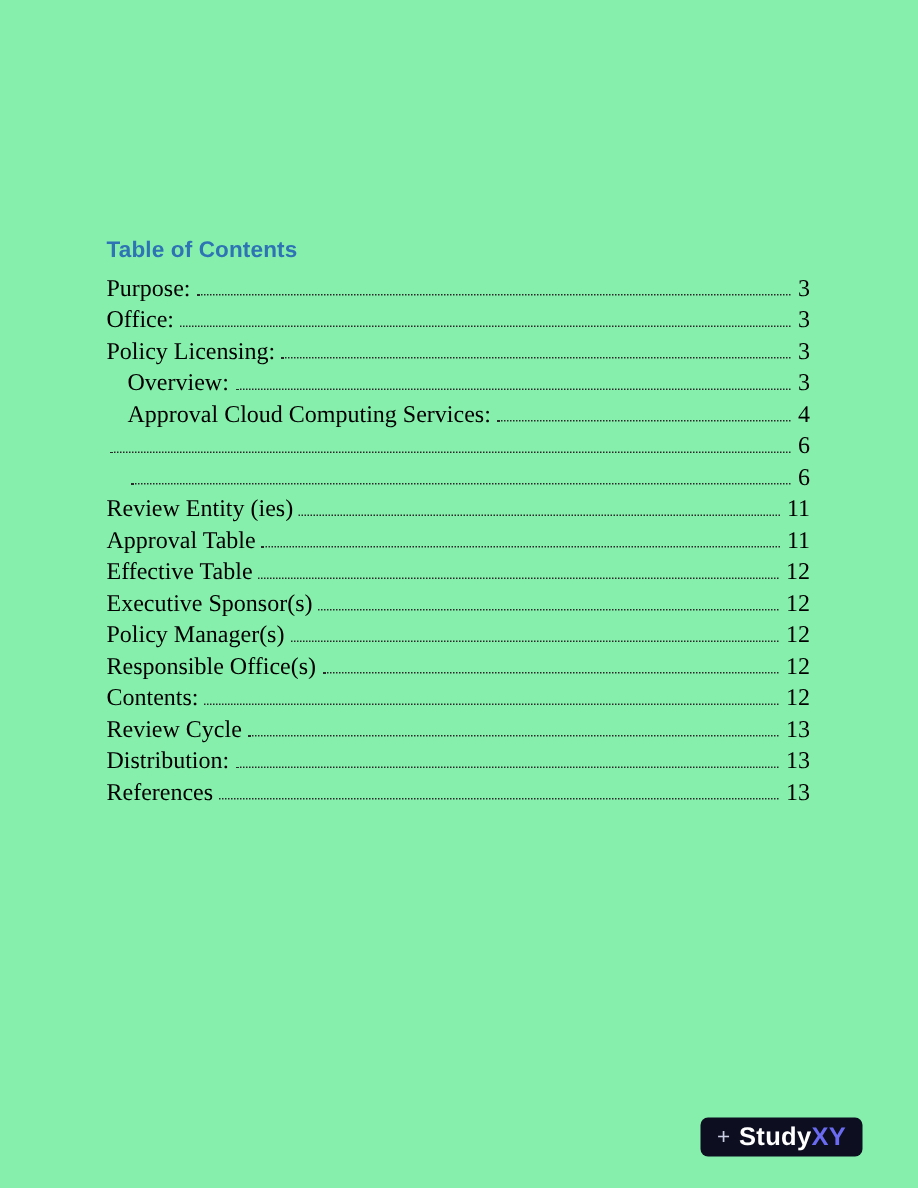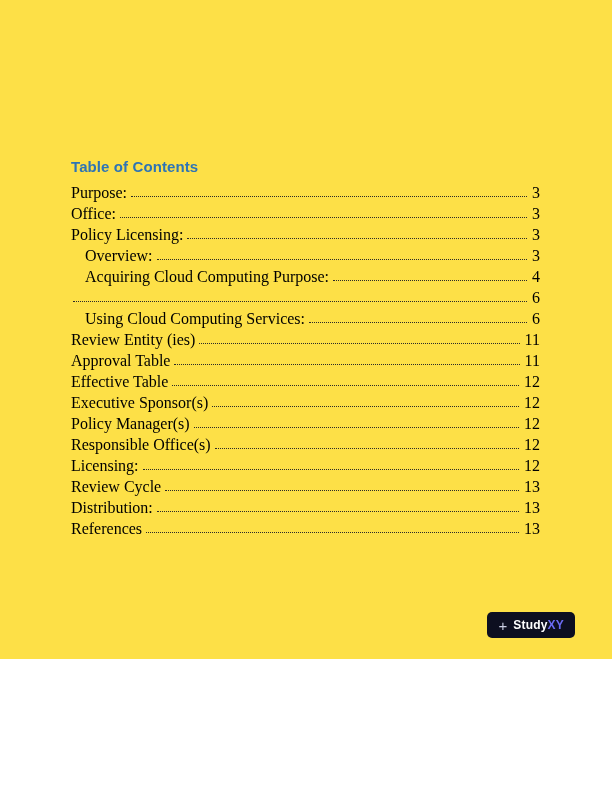--- a/index.html
+++ b/index.html
@@ -3,22 +3,22 @@
 <meta charset="utf-8">
 <style>
   html, body {
     margin: 0;
     padding: 0;
     background: #ffffff;
   }
   .page {
     position: relative;
     width: 612px;
-    height: 659px;
-    background: #fde047;
+    height: 792px;
+    background: #86efac;
     overflow: hidden;
     font-family: "Liberation Serif", serif;
     color: #000000;
   }
   .content {
     position: absolute;
     left: 71px;
     right: 72px;
     top: 158px;
   }
@@ -79,21 +79,21 @@
     font-family: "Liberation Sans", sans-serif;
   }
   .brand-plus {
     color: #c9cde2;
     font-size: 15px;
     font-weight: 400;
     line-height: 1;
     transform: translateY(-0.5px);
   }
   .brand-text {
-    font-size: 12px;
+    font-size: 17px;
     font-weight: 700;
     color: #ffffff;
     letter-spacing: 0.2px;
   }
   .brand-text .accent {
     color: #6b6bf2;
   }
 </style>
 </head>
 <body>
@@ -120,32 +120,31 @@
     <span class="toc-page">3</span>
   </div>
 
   <div class="toc-row indent">
     <span class="toc-label">Overview:</span>
     <span class="toc-leader"></span>
     <span class="toc-page">3</span>
   </div>
 
   <div class="toc-row indent">
-    <span class="toc-label">Acquiring Cloud Computing Purpose:</span>
+    <span class="toc-label">Approval Cloud Computing Services:</span>
     <span class="toc-leader"></span>
     <span class="toc-page">4</span>
   </div>
 
   <div class="toc-row">
     <span class="toc-leader"></span>
     <span class="toc-page">6</span>
   </div>
 
   <div class="toc-row indent">
-    <span class="toc-label">Using Cloud Computing Services:</span>
     <span class="toc-leader"></span>
     <span class="toc-page">6</span>
   </div>
 
   <div class="toc-row">
     <span class="toc-label">Review Entity (ies)</span>
     <span class="toc-leader"></span>
     <span class="toc-page">11</span>
   </div>
 
@@ -173,21 +172,21 @@
     <span class="toc-page">12</span>
   </div>
 
   <div class="toc-row">
     <span class="toc-label">Responsible Office(s)</span>
     <span class="toc-leader"></span>
     <span class="toc-page">12</span>
   </div>
 
   <div class="toc-row">
-    <span class="toc-label">Licensing:</span>
+    <span class="toc-label">Contents:</span>
     <span class="toc-leader"></span>
     <span class="toc-page">12</span>
   </div>
 
   <div class="toc-row">
     <span class="toc-label">Review Cycle</span>
     <span class="toc-leader"></span>
     <span class="toc-page">13</span>
   </div>
 

